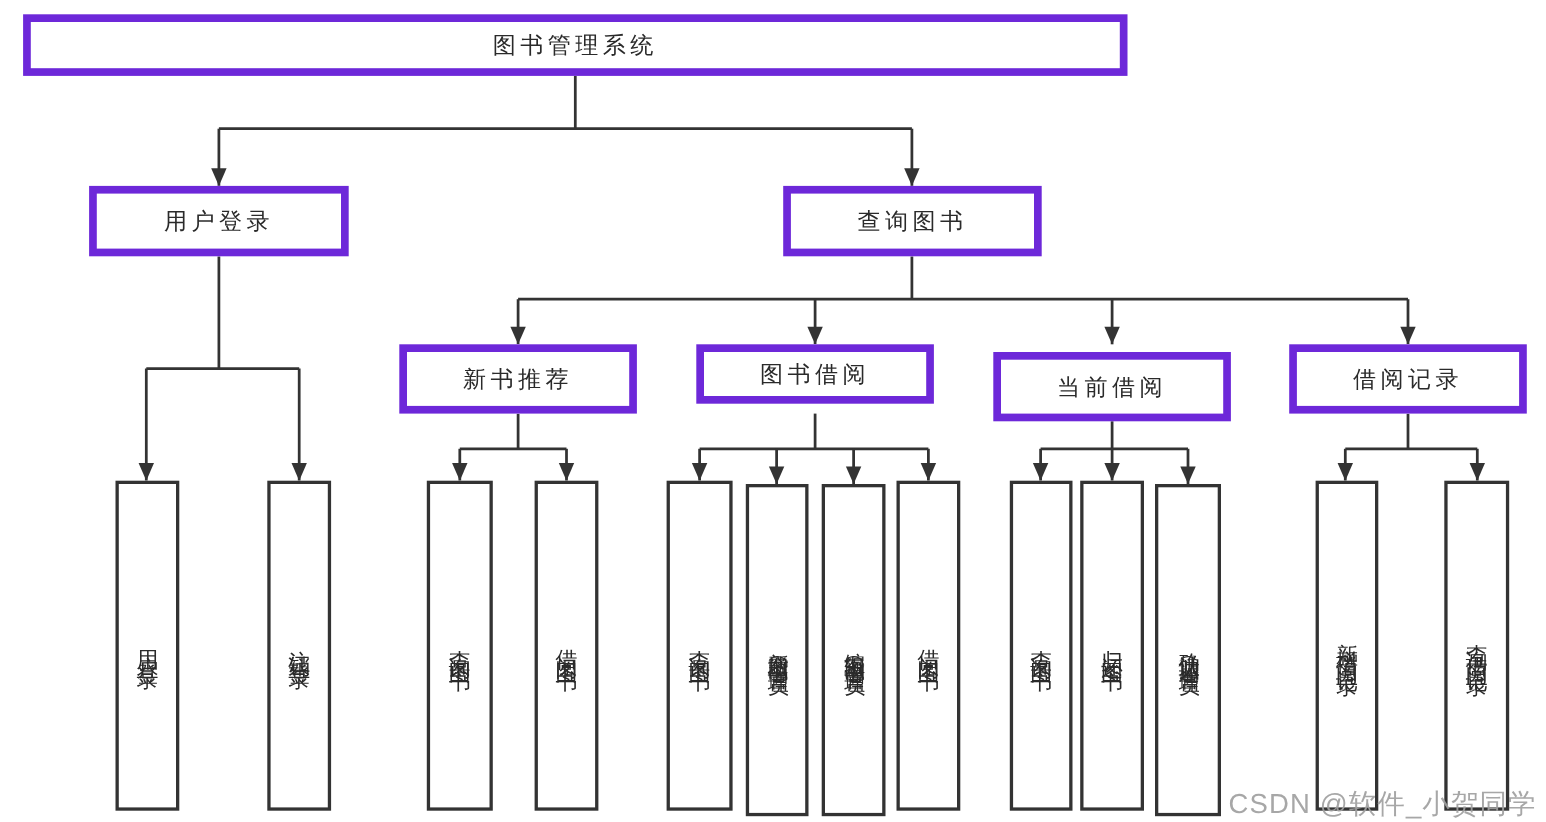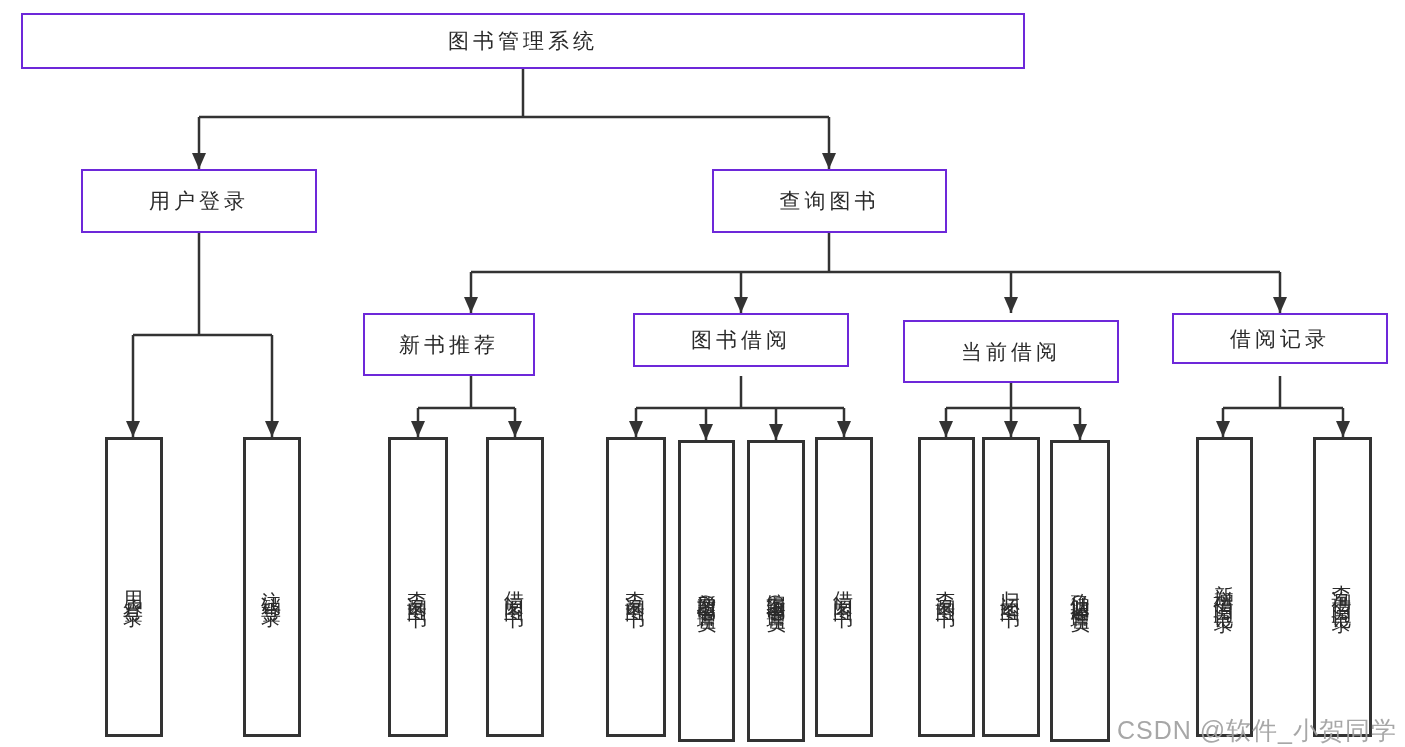--- a/index.html
+++ b/index.html
@@ -8,21 +8,21 @@
     width:1405px;height:747px;
     background:#ffffff;
     font-family:"Liberation Sans","DejaVu Sans",sans-serif;
     overflow:hidden;
   }
   #edges{position:absolute;left:0;top:0;width:1405px;height:747px;}
   .hbox{
     position:absolute;
     box-sizing:border-box;
     background:#ffffff;
-    border:2px solid #6d28d9;
+    border:7px solid #6d28d9;
     display:flex;align-items:center;justify-content:center;
     font-size:21px;letter-spacing:4px;color:#2a2a2a;
     white-space:nowrap;
     text-align:center;
   }
   .vbox{
     position:absolute;
     box-sizing:border-box;
     background:#ffffff;
     border:3px solid #333333;
@@ -122,24 +122,24 @@
       <path d="M1343,408 L1343,437" fill="none"></path>
       <polygon points="1336,421 1350,421 1343,437" stroke="none"></polygon>
     </g>
   </svg>
 
   <div class="hbox" style="left:21px;top:13px;width:1004px;height:56px;">图书管理系统</div>
 
   <div class="hbox" style="left:81px;top:169px;width:236px;height:64px;">用户登录</div>
   <div class="hbox" style="left:712px;top:169px;width:235px;height:64px;">查询图书</div>
 
-  <div class="hbox" style="left:363px;top:313px;width:172px;height:63px;">新书推荐</div>
+  <div class="hbox" style="left:363px;top:313px;width:216px;height:63px;">新书推荐</div>
   <div class="hbox" style="left:633px;top:313px;width:216px;height:54px;">图书借阅</div>
   <div class="hbox" style="left:903px;top:320px;width:216px;height:63px;">当前借阅</div>
-  <div class="hbox" style="left:1172px;top:313px;width:216px;height:51px;">借阅记录</div>
+  <div class="hbox" style="left:1172px;top:313px;width:216px;height:63px;">借阅记录</div>
 
   <div class="vbox" style="left:105px;">用户登录</div>
   <div class="vbox" style="left:243px;">注销登录</div>
 
   <div class="vbox" style="left:388px;width:60px;">查询图书</div>
   <div class="vbox" style="left:486px;">借阅图书</div>
 
   <div class="vbox" style="left:606px;width:60px;">查询图书</div>
   <div class="vbox admin" style="left:678px;width:57px;">新增图书（管理员）</div>
   <div class="vbox admin" style="left:747px;">编辑图书（管理员）</div>

